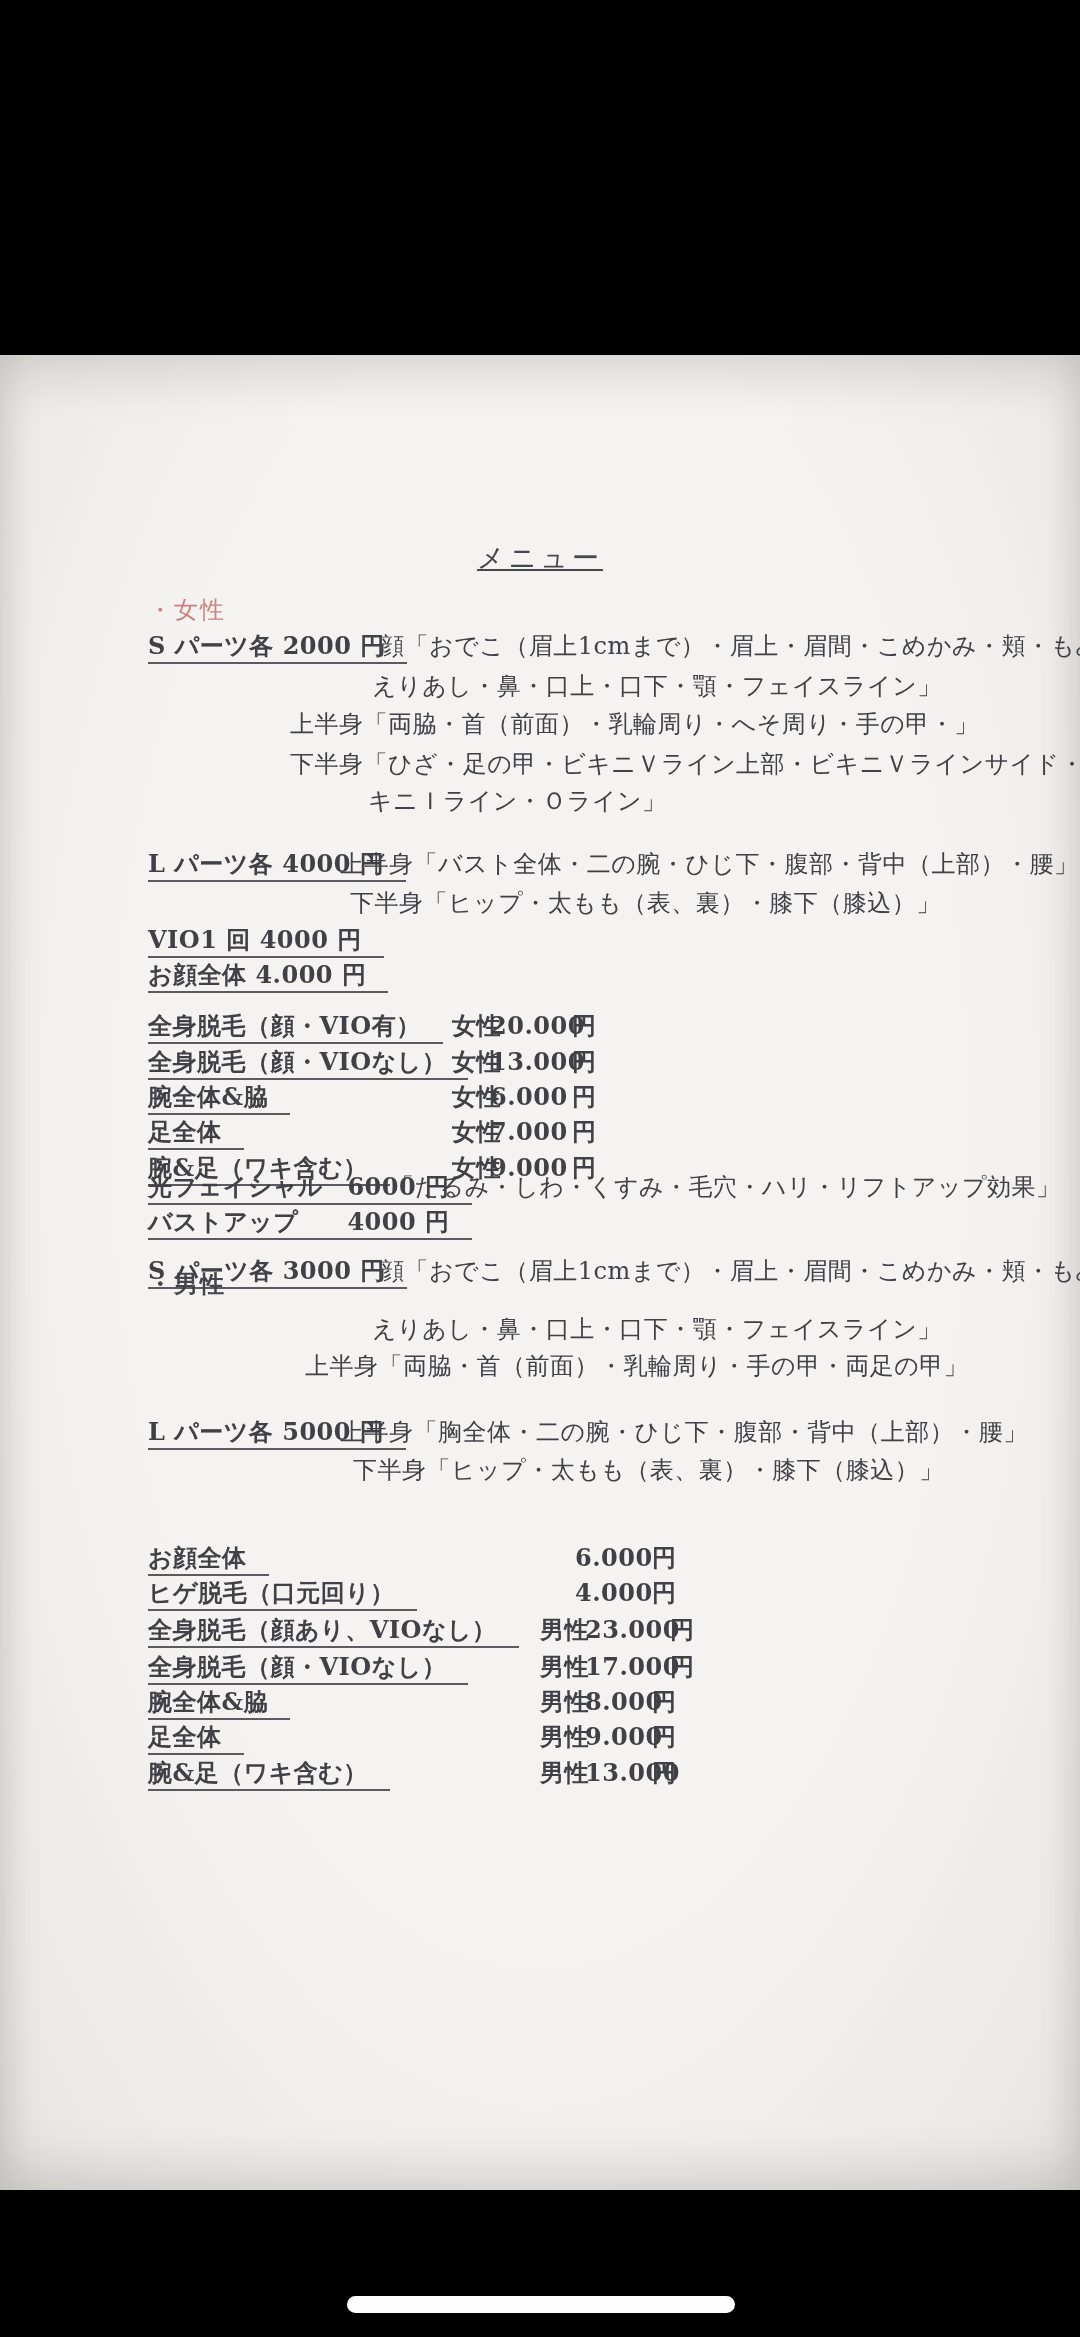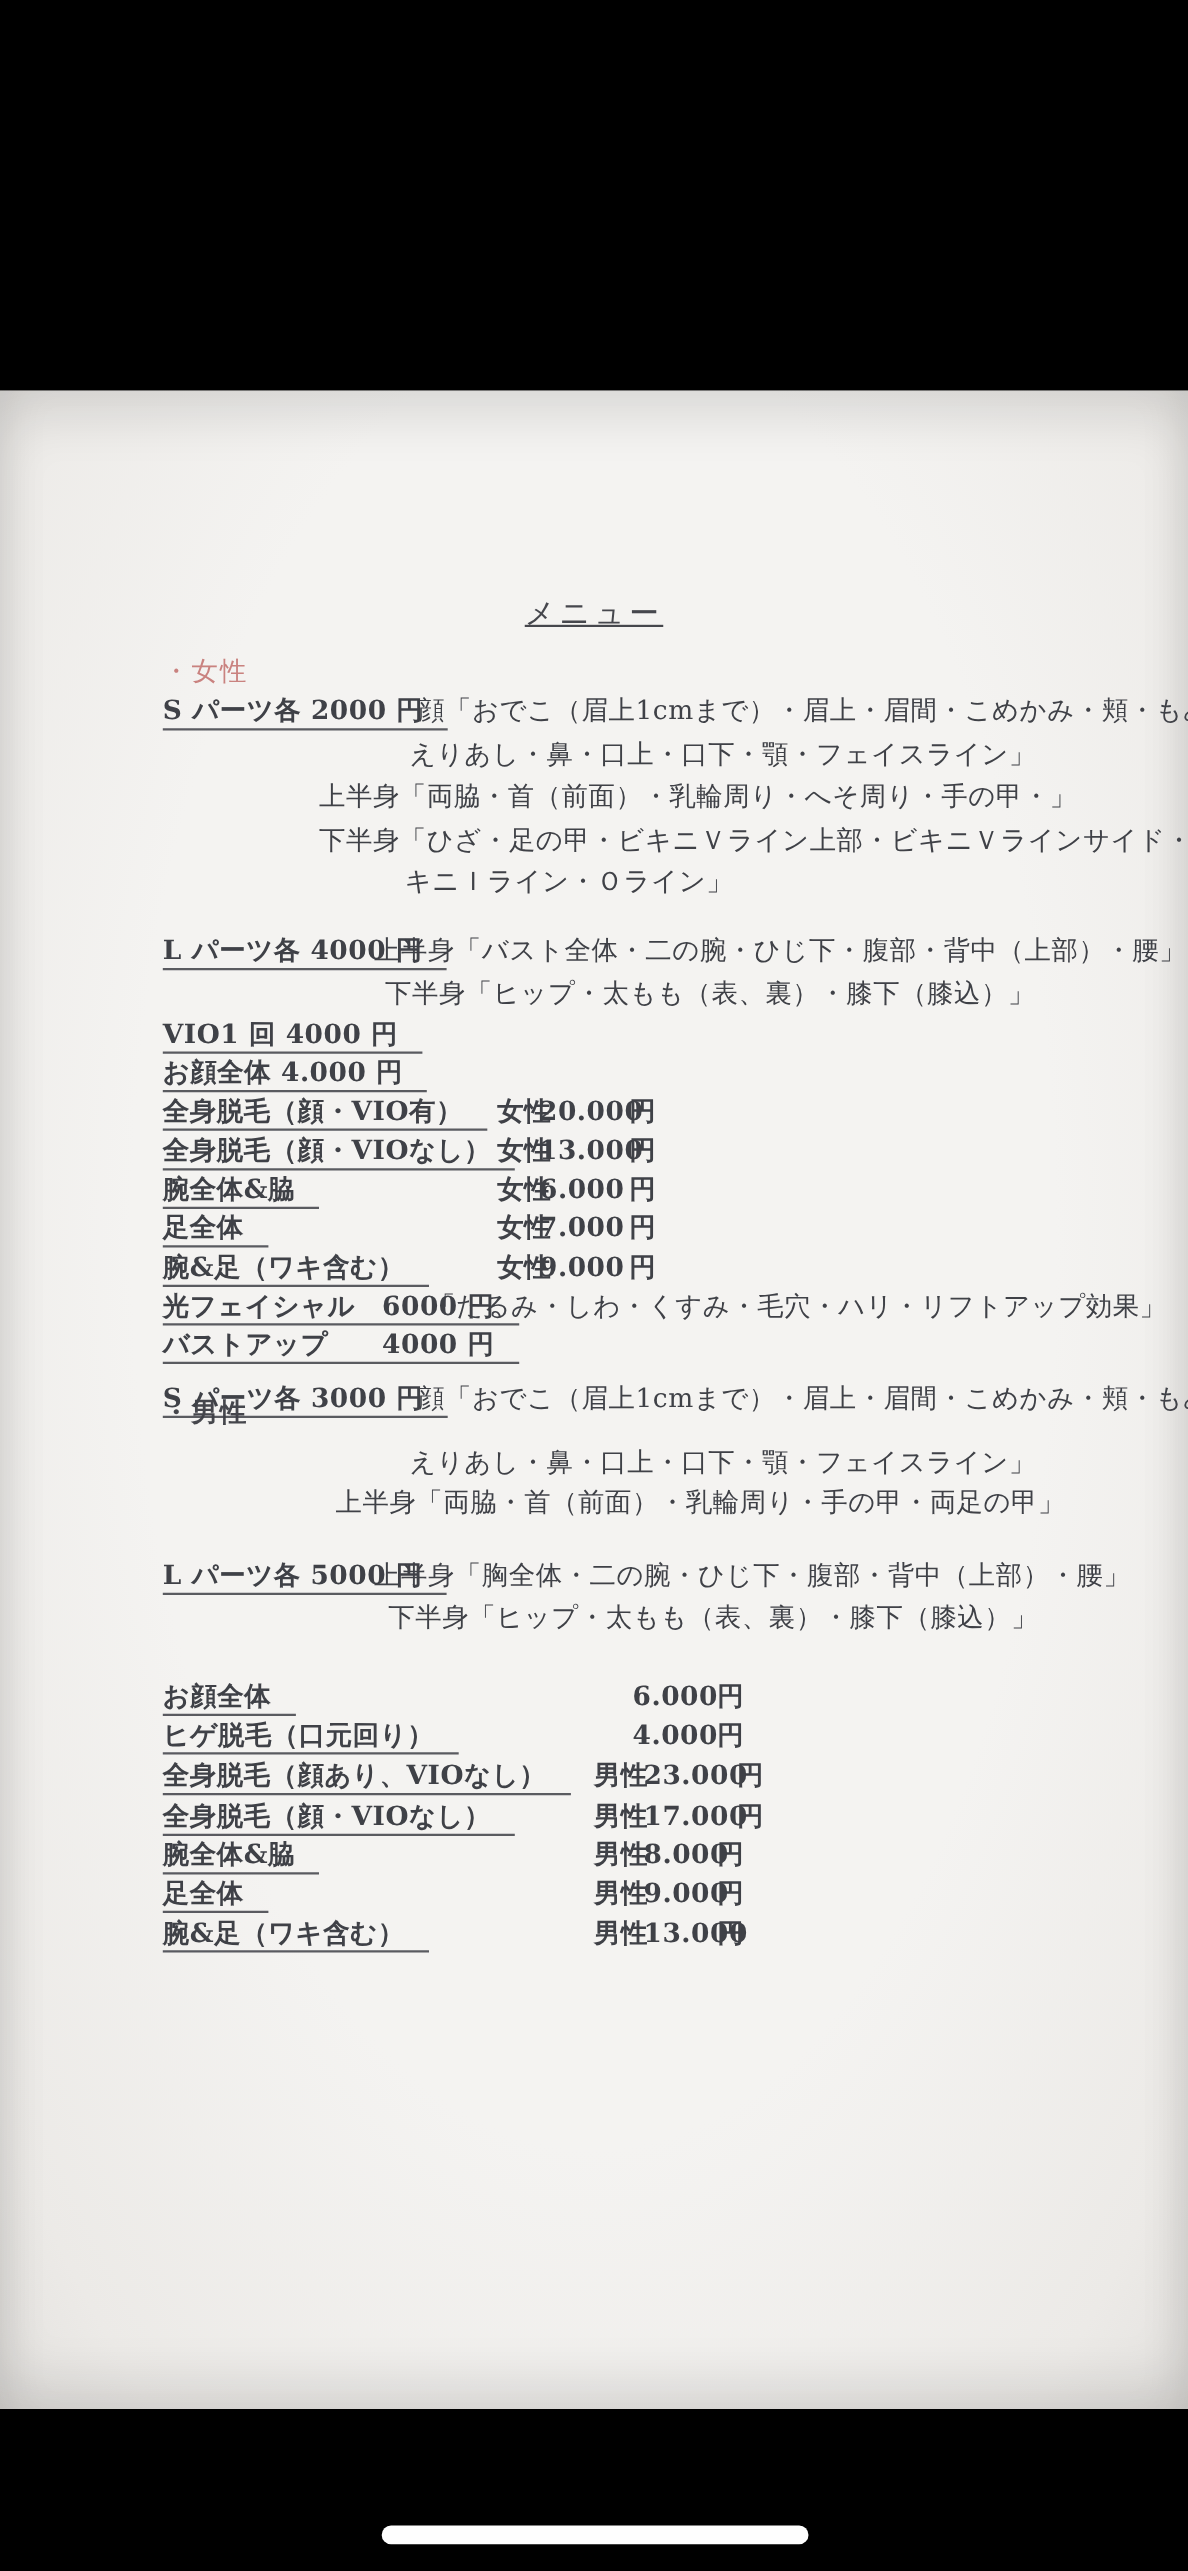--- a/index.html
+++ b/index.html
@@ -28,21 +28,21 @@
     font-size:27px;letter-spacing:4px;color:#46474d;text-decoration:underline;
   }
   .u{
     border-bottom:2px solid rgba(62,63,70,0.85);
     padding-bottom:2px;padding-right:22px;
     font-weight:bold;
   }
   .pink{color:#c9827f;font-weight:normal;letter-spacing:2px;}
   .dark-label{color:#45464c;font-weight:bold;letter-spacing:2px;margin-top:26px;}
   .seg{position:absolute;white-space:nowrap;}
-  .row{font-weight:bold;}
+  .row{font-weight:bold;margin-top:16px;}
   .row .col{position:absolute;white-space:nowrap;font-weight:bold;}
   
   .gf{left:304px;text-align:right;}
   .pf{left:342px;width:70px;text-align:right;}
   .uf{left:424px;}
   
   .gm{left:392px;}
   .pm{left:437px;width:73px;text-align:right;}
   .um{left:522px;}
   .pm2{left:427px;width:70px;text-align:right;}

